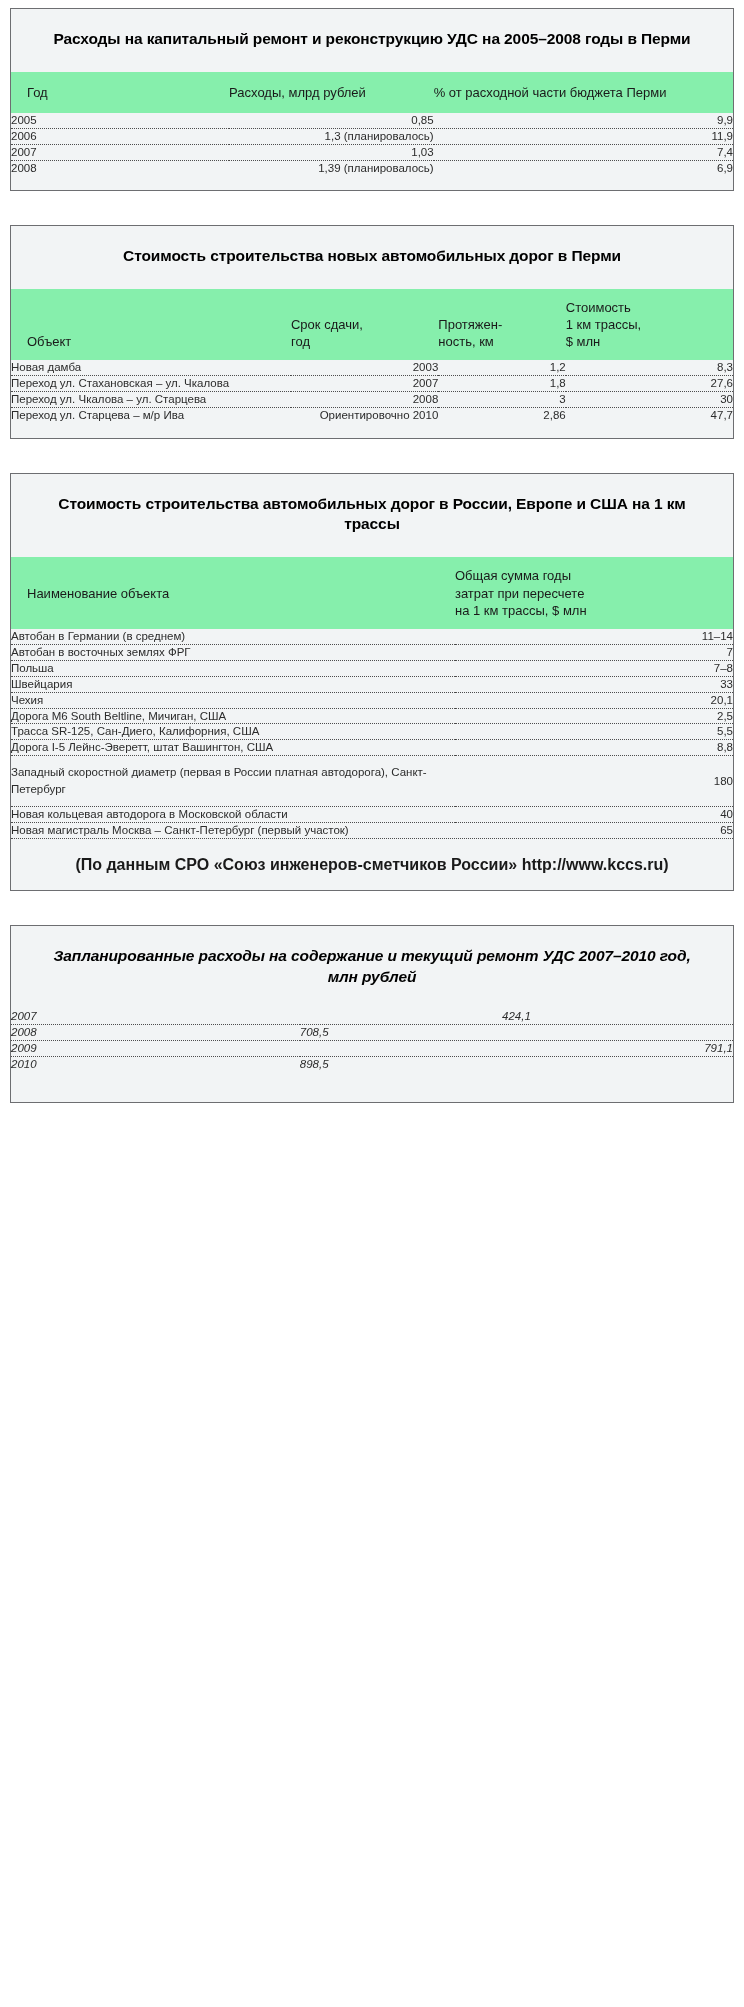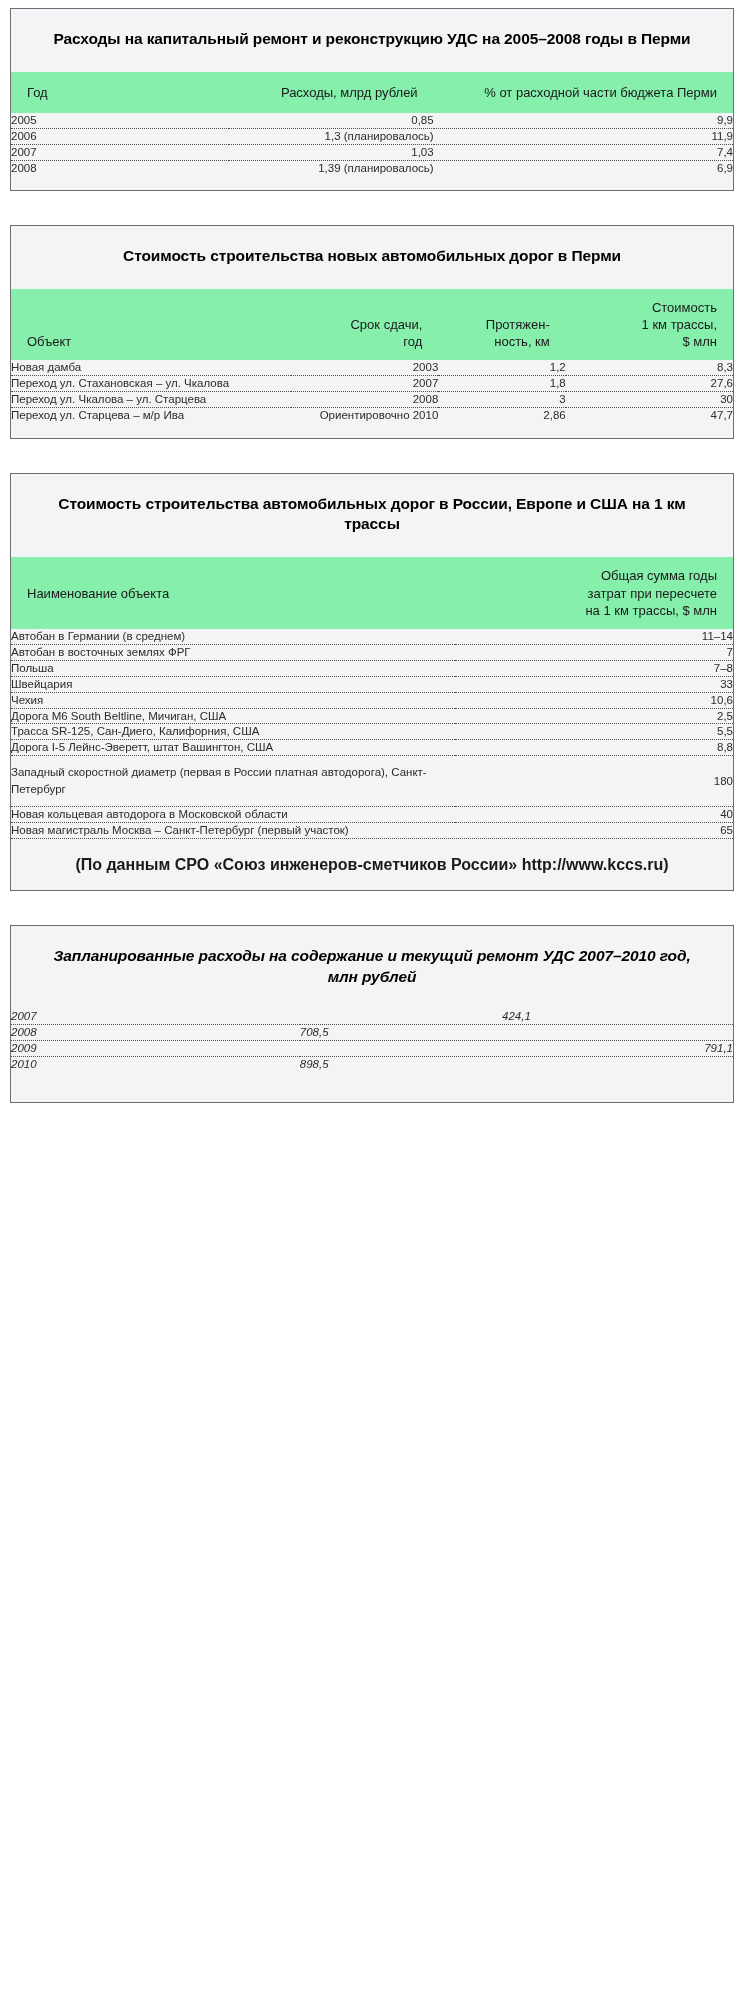--- a/index.html
+++ b/index.html
@@ -58,21 +58,21 @@
   thead tr.head-row th {
     background: #86efac;
     font-weight: normal;
     font-size: 13px;
     color: #1a1a1a;
     padding: 10px 0 10px 0;
     line-height: 1.32;
     vertical-align: bottom;
   }
   thead tr.head-row th.hleft  { text-align: left;  padding-left: 16px; }
-  thead tr.head-row th.hright { text-align: right; padding-right: 16px; }
+  thead tr.head-row th.hright { text-align: left; padding-right: 16px; }
 
   
   tbody tr td {
     padding-top: 11px;
     padding-bottom: 11px;
     line-height: 1.3;
     border-bottom: 1px dotted #4d4d4d;
     background: #f2f4f5;
   }
   tbody tr:last-child td { border-bottom: none; }
@@ -216,21 +216,21 @@
         <tr>
           <td class="cleft">Польша</td>
           <td class="cright">7–8</td>
         </tr>
         <tr>
           <td class="cleft">Швейцария</td>
           <td class="cright">33</td>
         </tr>
         <tr>
           <td class="cleft">Чехия</td>
-          <td class="cright">10,6</td>
+          <td class="cright">20,1</td>
         </tr>
         <tr>
           <td class="cleft">Дорога M6 South Beltline, Мичиган, США</td>
           <td class="cright">2,5</td>
         </tr>
         <tr>
           <td class="cleft">Трасса SR-125, Сан-Диего, Калифорния, США</td>
           <td class="cright">5,5</td>
         </tr>
         <tr>

